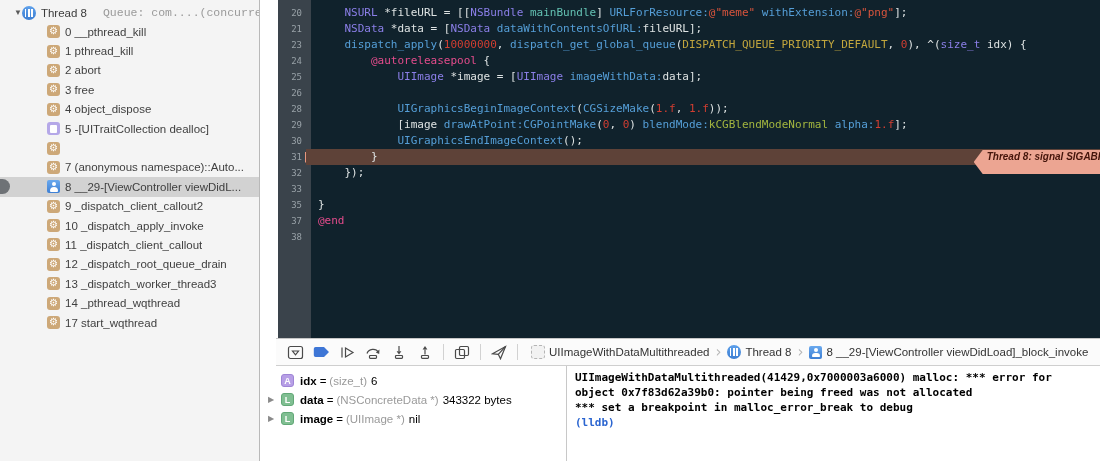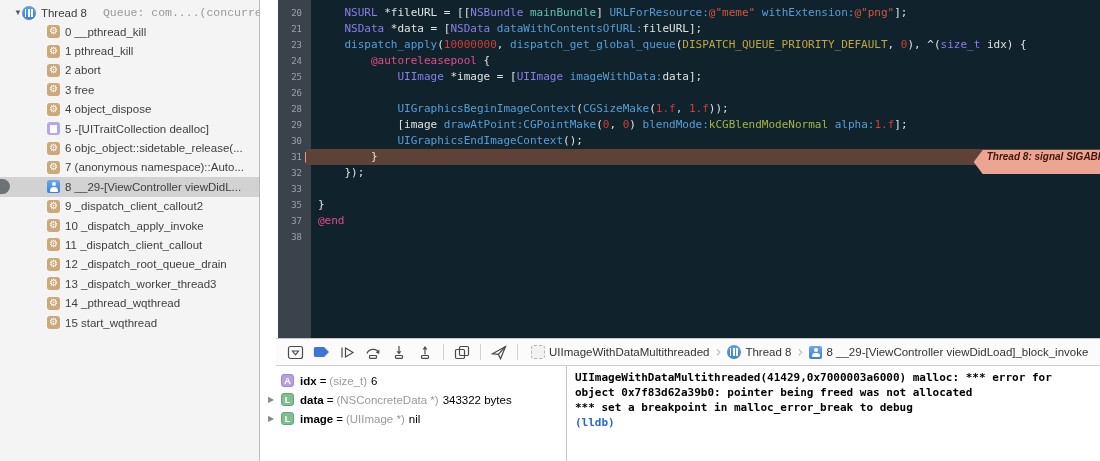--- a/index.html
+++ b/index.html
@@ -111,21 +111,20 @@
         <div class="frame-row">
           <span class="icon-gear">⚙</span>
           <span class="frame-label">4 object_dispose</span>
         </div>
         <div class="frame-row">
           <span class="icon-objc"></span>
           <span class="frame-label">5 -[UITraitCollection dealloc]</span>
         </div>
         <div class="frame-row">
           <span class="icon-gear">⚙</span>
-          <span class="frame-label">6 objc_object::sidetable_release(...</span>
         </div>
         <div class="frame-row">
           <span class="icon-gear">⚙</span>
           <span class="frame-label">7 (anonymous namespace)::Auto...</span>
         </div>
         <div class="frame-row selected">
           <span class="icon-user"></span>
           <span class="frame-label">8 __29-[ViewController viewDidL...</span>
         </div>
         <div class="frame-row">
@@ -147,21 +146,21 @@
         <div class="frame-row">
           <span class="icon-gear">⚙</span>
           <span class="frame-label">13 _dispatch_worker_thread3</span>
         </div>
         <div class="frame-row">
           <span class="icon-gear">⚙</span>
           <span class="frame-label">14 _pthread_wqthread</span>
         </div>
         <div class="frame-row">
           <span class="icon-gear">⚙</span>
-          <span class="frame-label">15 start_wqthread</span>
+          <span class="frame-label">17 start_wqthread</span>
         </div>
       </div>
   </div>
 
   <div class="main">
 
     <div class="code-area">
       <div class="gutter-col"></div>
       <div class="code-lines" id="code-lines">
           <div class="code-line">

